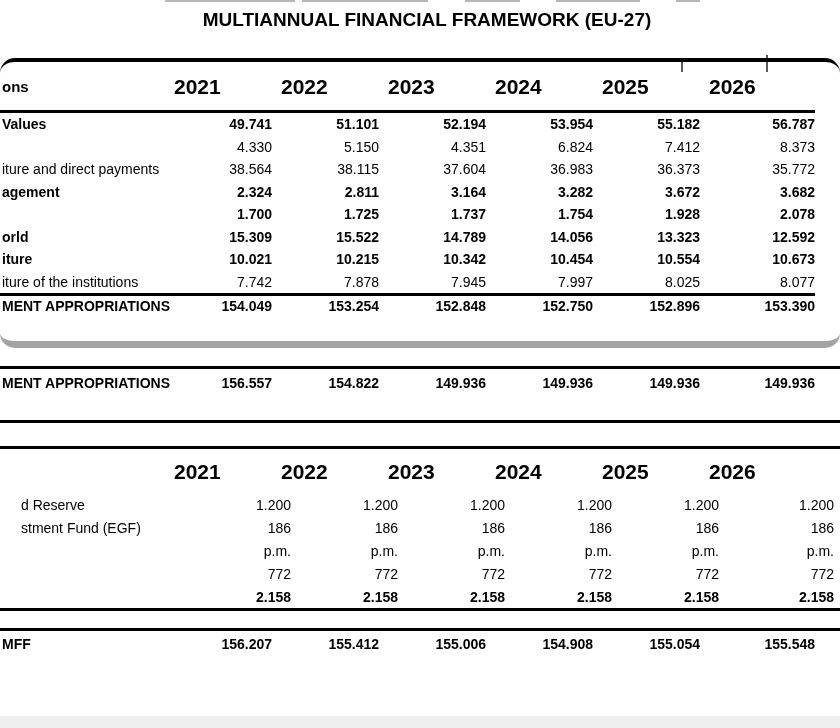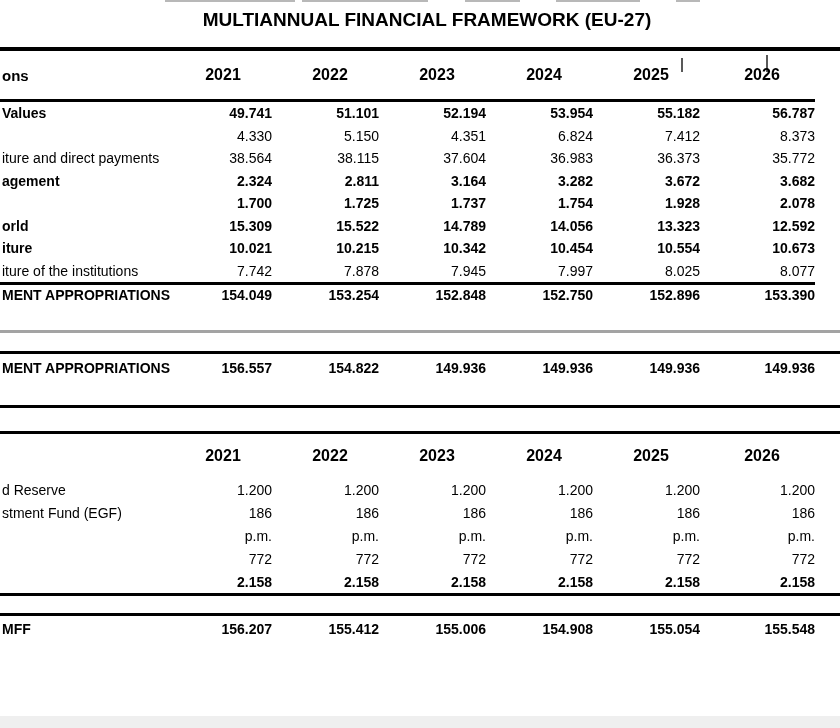--- a/index.html
+++ b/index.html
@@ -35,39 +35,39 @@
   .tbl{width:840px;box-sizing:border-box;padding-right:25px;}
   .row{
     display:grid;
     grid-template-columns:165px 107px 107px 107px 107px 107px 115px;
     align-items:center;
   }
   .cell{font-size:14px;line-height:1;}
   .label{text-align:left;padding-left:2px;white-space:nowrap;}
   .num{text-align:right;white-space:nowrap;}
   .bold .cell, .cell.b{font-weight:700;}
-  .year{font-weight:700;font-size:16px;text-align:center;padding-left:9px;}
+  .year{font-weight:700;font-size:21px;text-align:left;padding-left:9px;}
   .hdr-label{font-weight:700;font-size:15px;}
 
   
-  .commitments{margin-top:16px;border-top:4px solid #000;border-bottom:3px solid #a3a3a3;}
+  .commitments{margin-top:27px;border-top:4px solid #000;border-bottom:7px solid #a3a3a3;border-radius:15px;}
   .commitments .header-row{height:48px;border-bottom:3px solid #000;}
   .commitments .data-row{height:22.5px;}
   .total-row{height:42px;border-top:3px solid #000;align-items:start;padding-top:3px;}
   .total-row .cell{font-weight:700;}
 
   
   .payments{margin-top:18px;border-top:3px solid #000;border-bottom:3px solid #000;}
   .payments .row{height:44px;align-items:start;padding-top:7px;}
   .payments .cell{font-weight:700;}
 
   
   .instruments{margin-top:23px;border-top:3px solid #000;border-bottom:3px solid #000;}
   .instruments .header-row{height:44px;}
-  .instruments .data-row{height:23px;}
+  .instruments .data-row{height:23px;margin-left:19px;}
 
   
   .grand{margin-top:17px;border-top:3px solid #000;}
   .grand .row{height:32px;align-items:start;padding-top:6px;}
   .grand .cell{font-weight:700;}
 
   .bottom-strip{position:absolute;left:0;bottom:0;width:840px;height:12px;background:#efefef;}
 </style>
 </head>
 <body>

